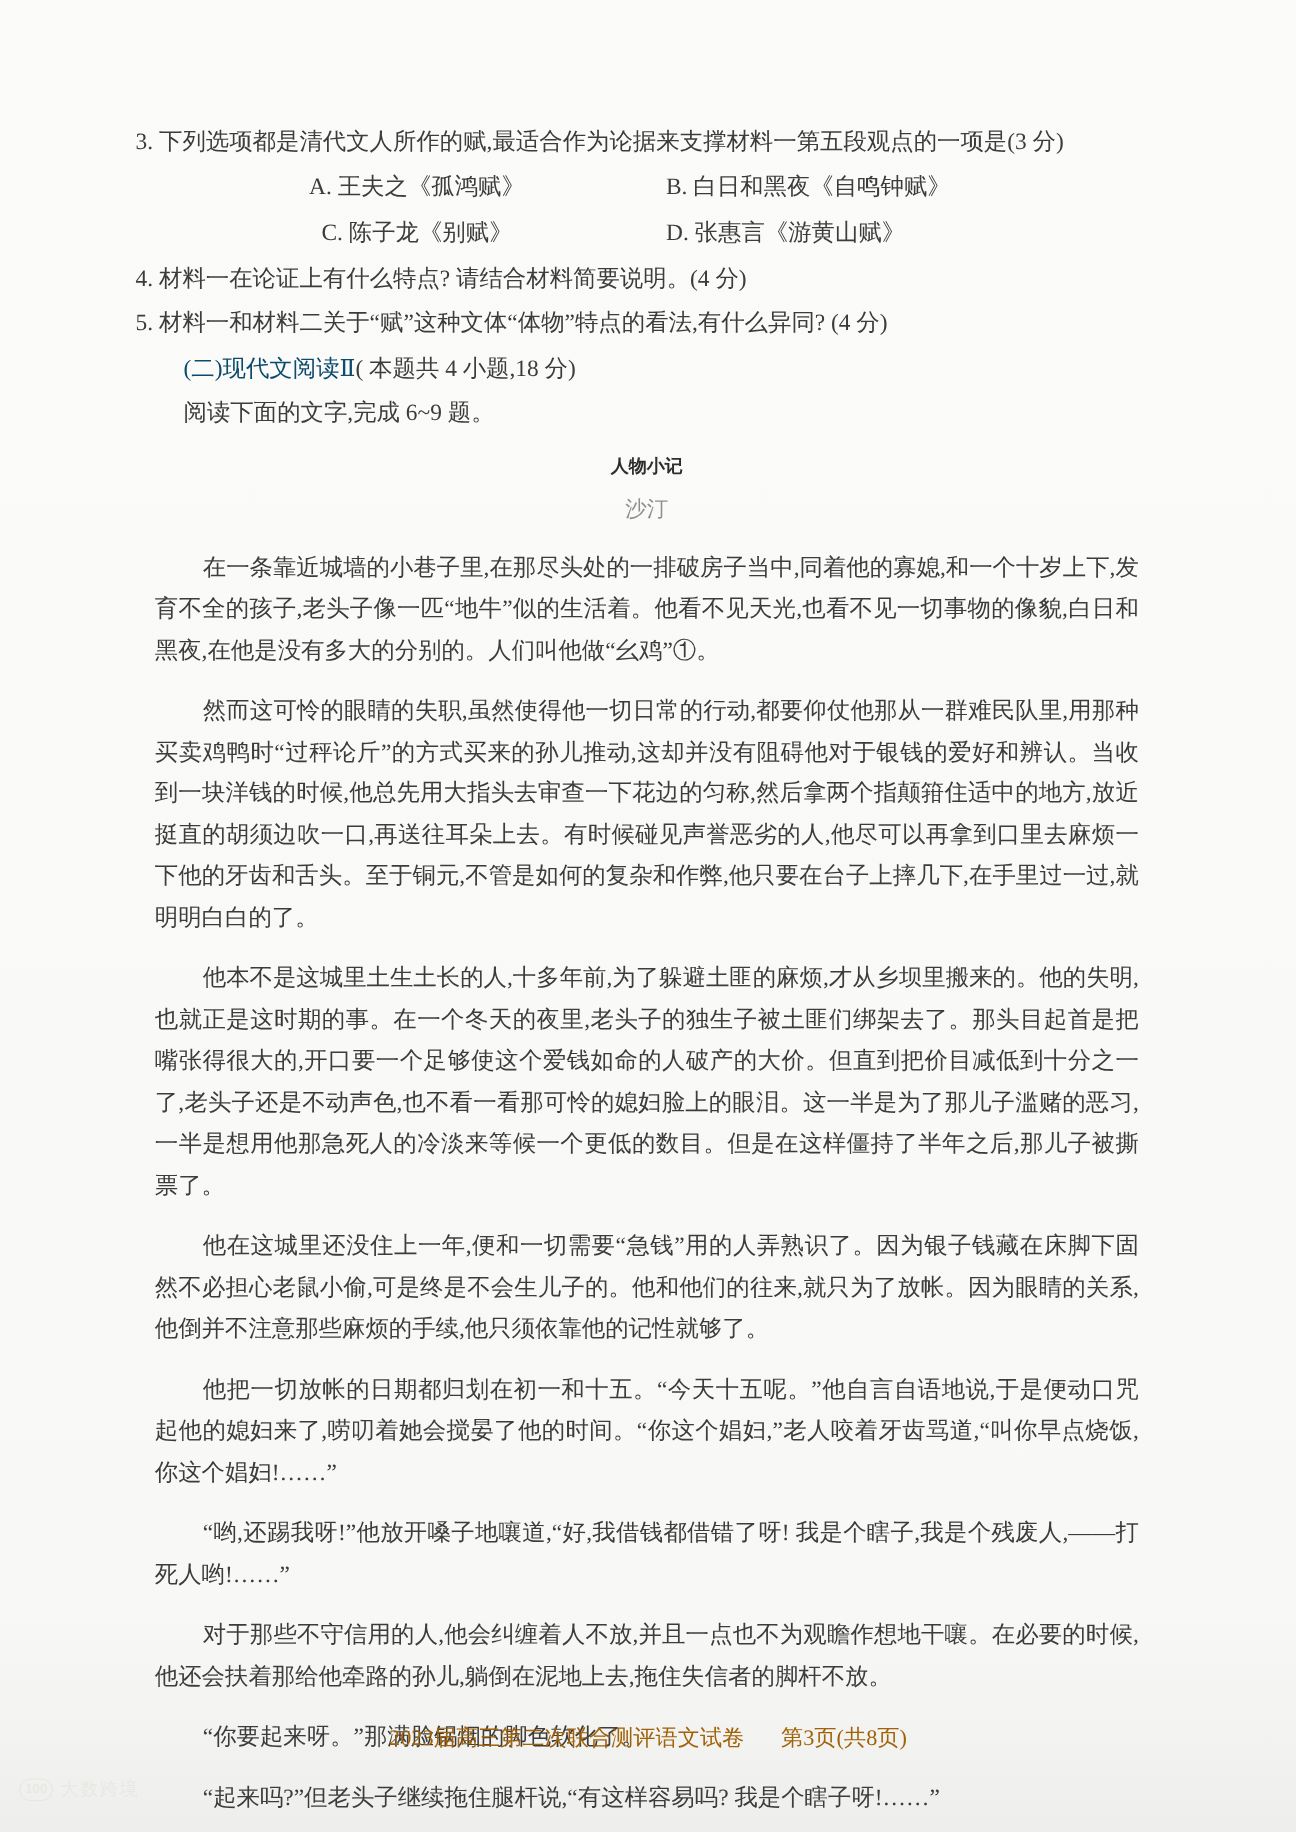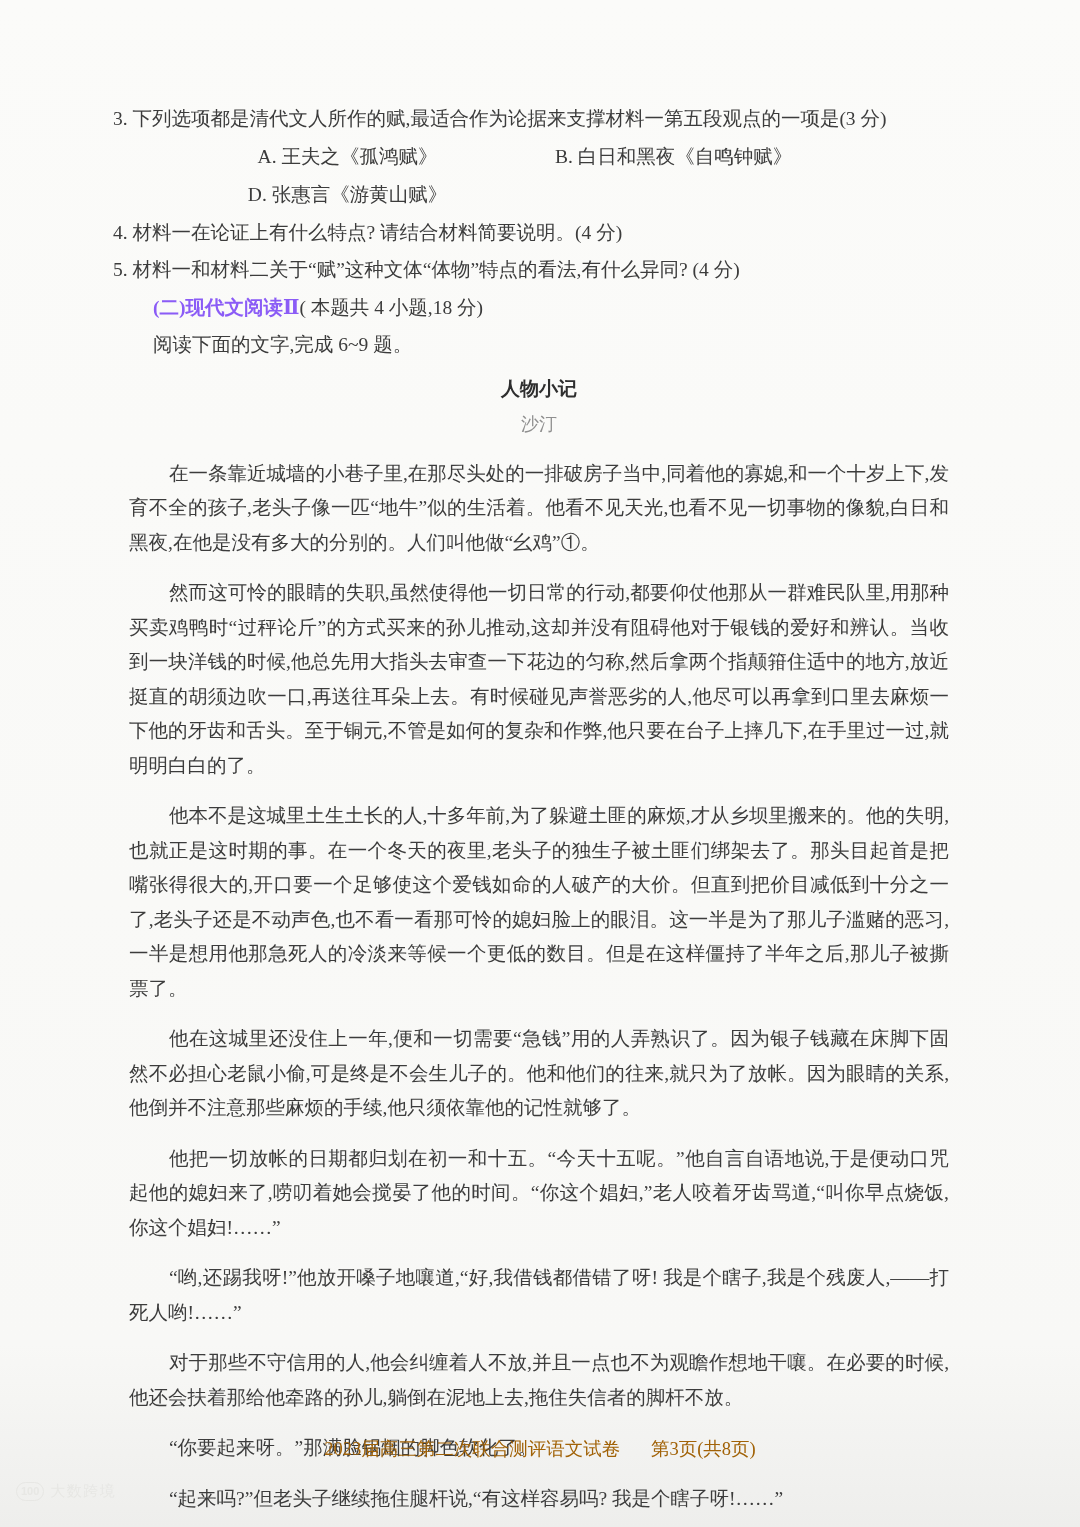--- a/index.html
+++ b/index.html
@@ -9,24 +9,24 @@
     position: relative; overflow: hidden;
     background: linear-gradient(180deg, #fbfbf9 0%, #f8f8f6 88%, #eeeeec 100%);
     font-family: "Liberation Serif", "DejaVu Serif", serif;
     color: #3c3c3c;
   }
   .content { position: absolute; left: 113px; top: 100px; width: 852px; }
   .qline { margin: 0; font-size: 19.5px; line-height: 37.5px; }
   .opt-row { display: flex; padding-left: 27px; font-size: 19.5px; line-height: 38px; }
   .opt-row .opt:first-child { width: 415px; text-align: center; }
   .indent { text-indent: 2.05em; }
-  .bold { font-weight: bold; color: #8b5cf6; }
+  .bold { font-weight: normal; color: #0c4a6e; }
   .title {
     margin: 7px 0 0; text-align: center;
-    font-size: 19px; line-height: 36px; font-weight: bold; color: #2e2e2e;
+    font-size: 15px; line-height: 36px; font-weight: bold; color: #2e2e2e;
   }
   .author { text-align: center; color: #8f8f8f; font-size: 18px; line-height: 34px; margin-bottom: 5px; }
   .passage p {
     margin: 16px; font-size: 19.5px; line-height: 34.5px;
     text-align: justify; text-indent: 2.05em;
   }
   .footer {
     position: absolute; left: 0; right: 0; top: 1436px;
     text-align: center; font-size: 18.5px; color: #a16207; line-height: 26px;
   }
@@ -50,20 +50,21 @@
 <div class="sheet">
   <main class="content">
 
     <section>
       <p class="qline">3. 下列选项都是清代文人所作的赋,最适合作为论据来支撑材料一第五段观点的一项是(3 分)</p>
       <div class="opt-row">
         <span class="opt">A. 王夫之《孤鸿赋》</span>
         <span class="opt">B. 白日和黑夜《自鸣钟赋》</span>
       </div>
       <div class="opt-row">
+        <span class="opt">C. 陈子龙《别赋》</span>
         <span class="opt">D. 张惠言《游黄山赋》</span>
       </div>
       <p class="qline">4. 材料一在论证上有什么特点? 请结合材料简要说明。(4 分)</p>
       <p class="qline">5. 材料一和材料二关于“赋”这种文体“体物”特点的看法,有什么异同? (4 分)</p>
       <p class="qline indent"><span class="bold">(二)现代文阅读Ⅱ</span><span>( 本题共 4 小题,18 分)</span></p>
       <p class="qline indent">阅读下面的文字,完成 6~9 题。</p>
     </section>
 
     <h2 class="title">人物小记</h2>
     <div class="author">沙汀</div>

